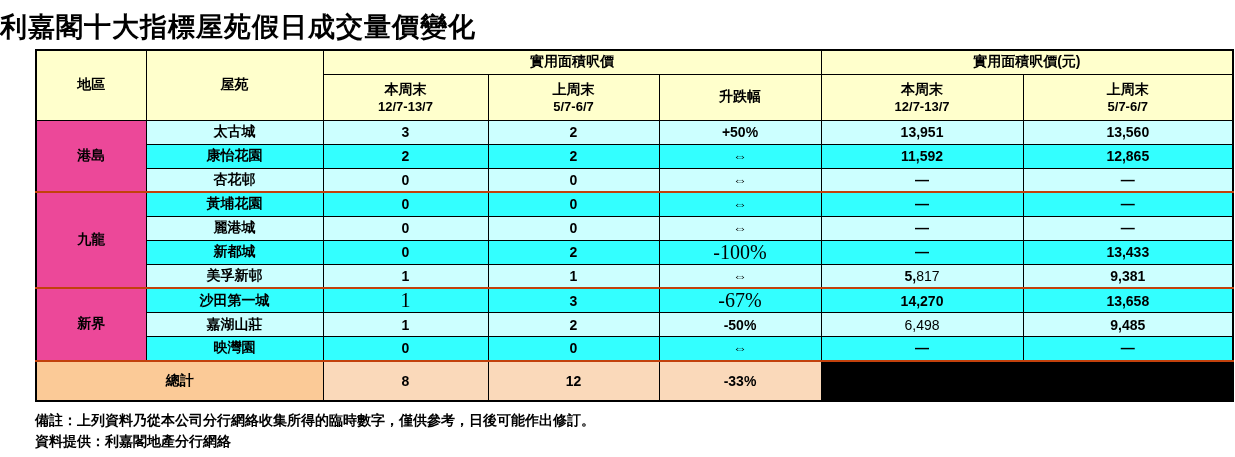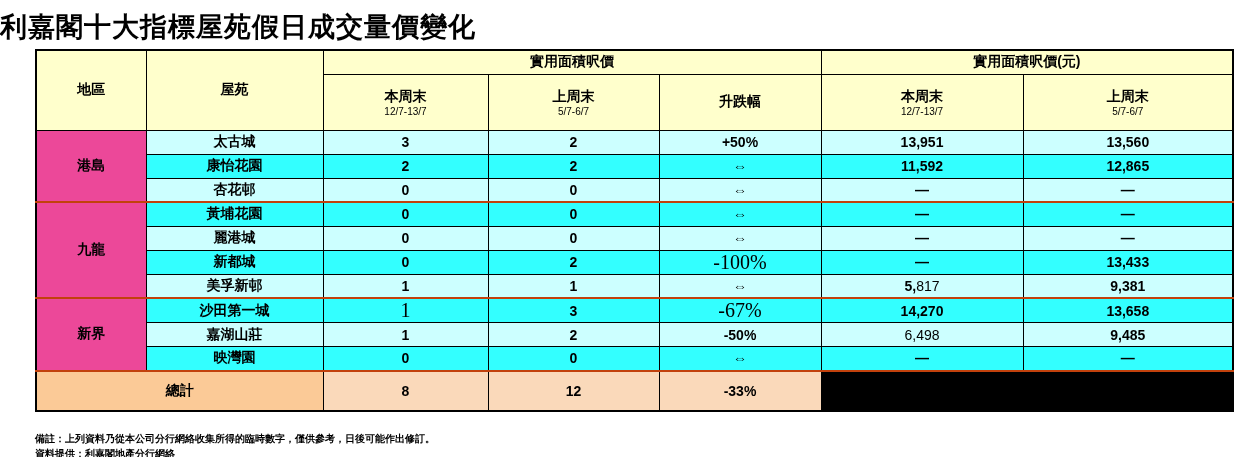--- a/index.html
+++ b/index.html
@@ -29,45 +29,46 @@
     border: 1px solid #000;
     text-align: center;
     vertical-align: middle;
     font-size: 14px;
     font-weight: 700;
     padding: 0 2px;
     overflow: hidden;
   }
   thead th { background: #FFFFCC; }
   tr.hdr1 th { height: 24px; }
-  tr.hdr2 th { height: 56px; }
-  .hdr-dates { font-size: 10px; font-weight: 400; }
+  tr.hdr2 th { height: 46px; }
+  .hdr-dates { font-size: 13px; font-weight: 700; }
   tbody td { height: 24px; }
   td.region { background: #ec4899; }
   tr.light td.stripe { background: #CCFFFF; }
   tr.bright td.stripe { background: #33FFFF; }
   tr.thick-top td { border-top: 2px solid #c2410c; }
   td.serif {
     font-family: "Liberation Serif", serif;
     font-weight: 400;
     font-size: 20px;
   }
   td.reg { font-weight: 400; }
   td.mixed { font-weight: 400; }
   td.mixed::first-letter { font-weight: 700; }
   tr.total-row td { height: 40px; }
   td.total-label { background: #FBCA97; }
   td.total-value { background: #FAD9BA; }
   td.blackout { background: #000000; border-color: #000; }
   .notes {
     margin-left: 35px;
-    margin-top: 19px;
-    font-size: 10px;
+    margin-top: 9px;
+    font-size: 14px;
     font-weight: 700;
     line-height: 1.55;
+    font-family: Liberation Mono, monospace;
   }
 </style>
 </head>
 <body>
 
 <div class="page-title">利嘉閣十大指標屋苑假日成交量價變化</div>
 
 <table class="estates">
   <colgroup>
     <col style="width:110px">

